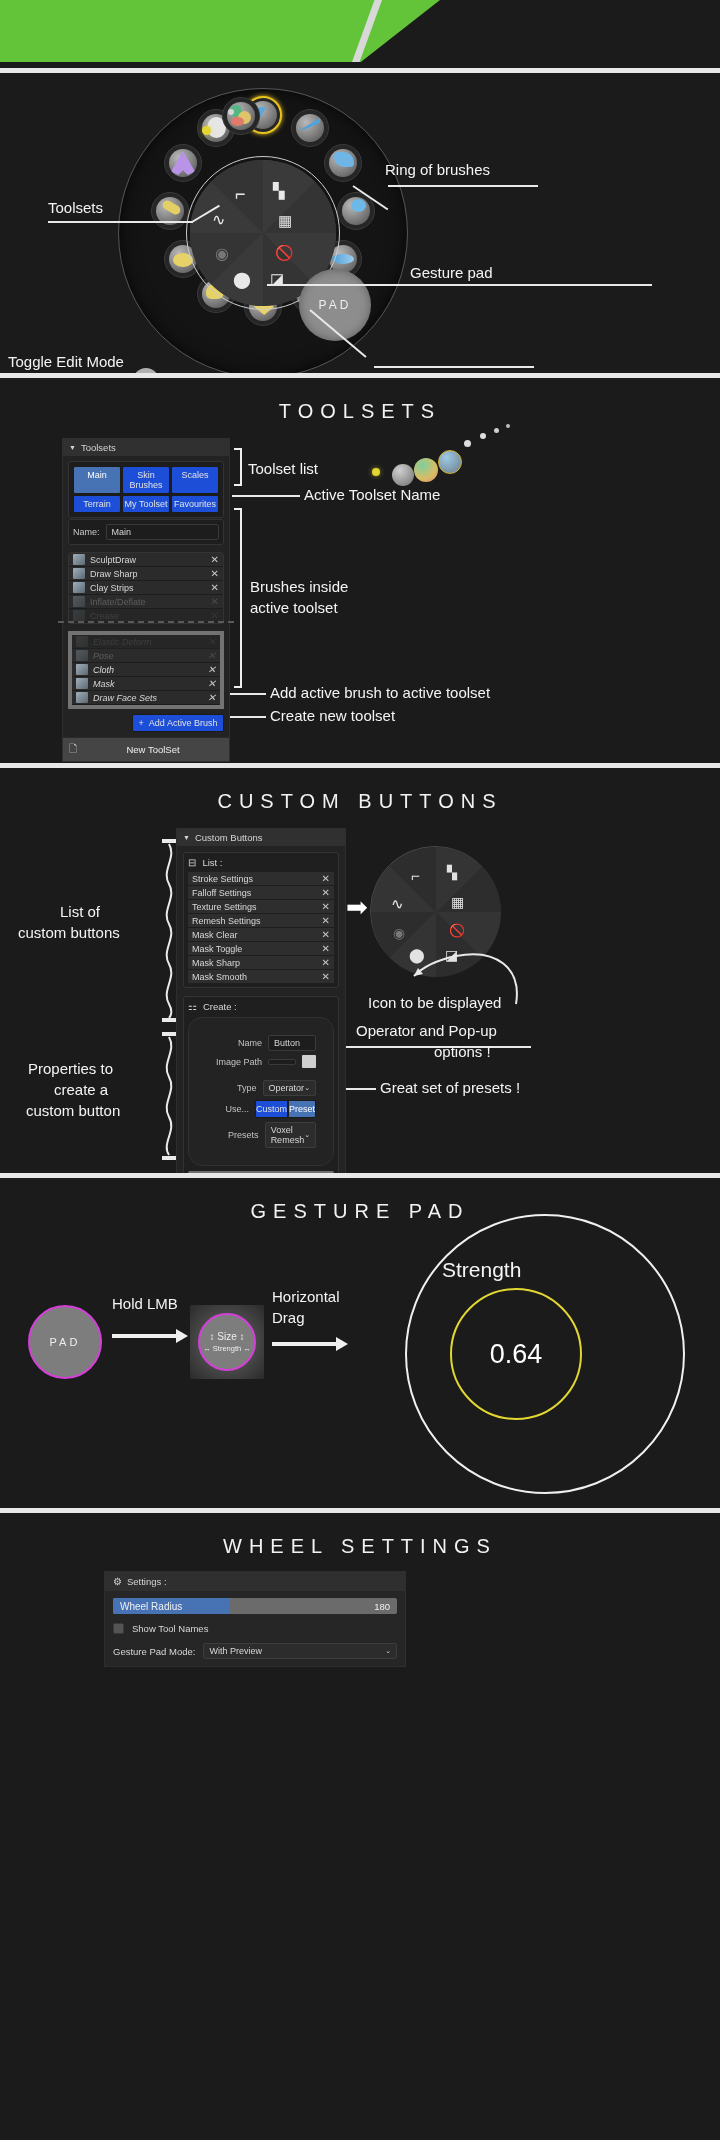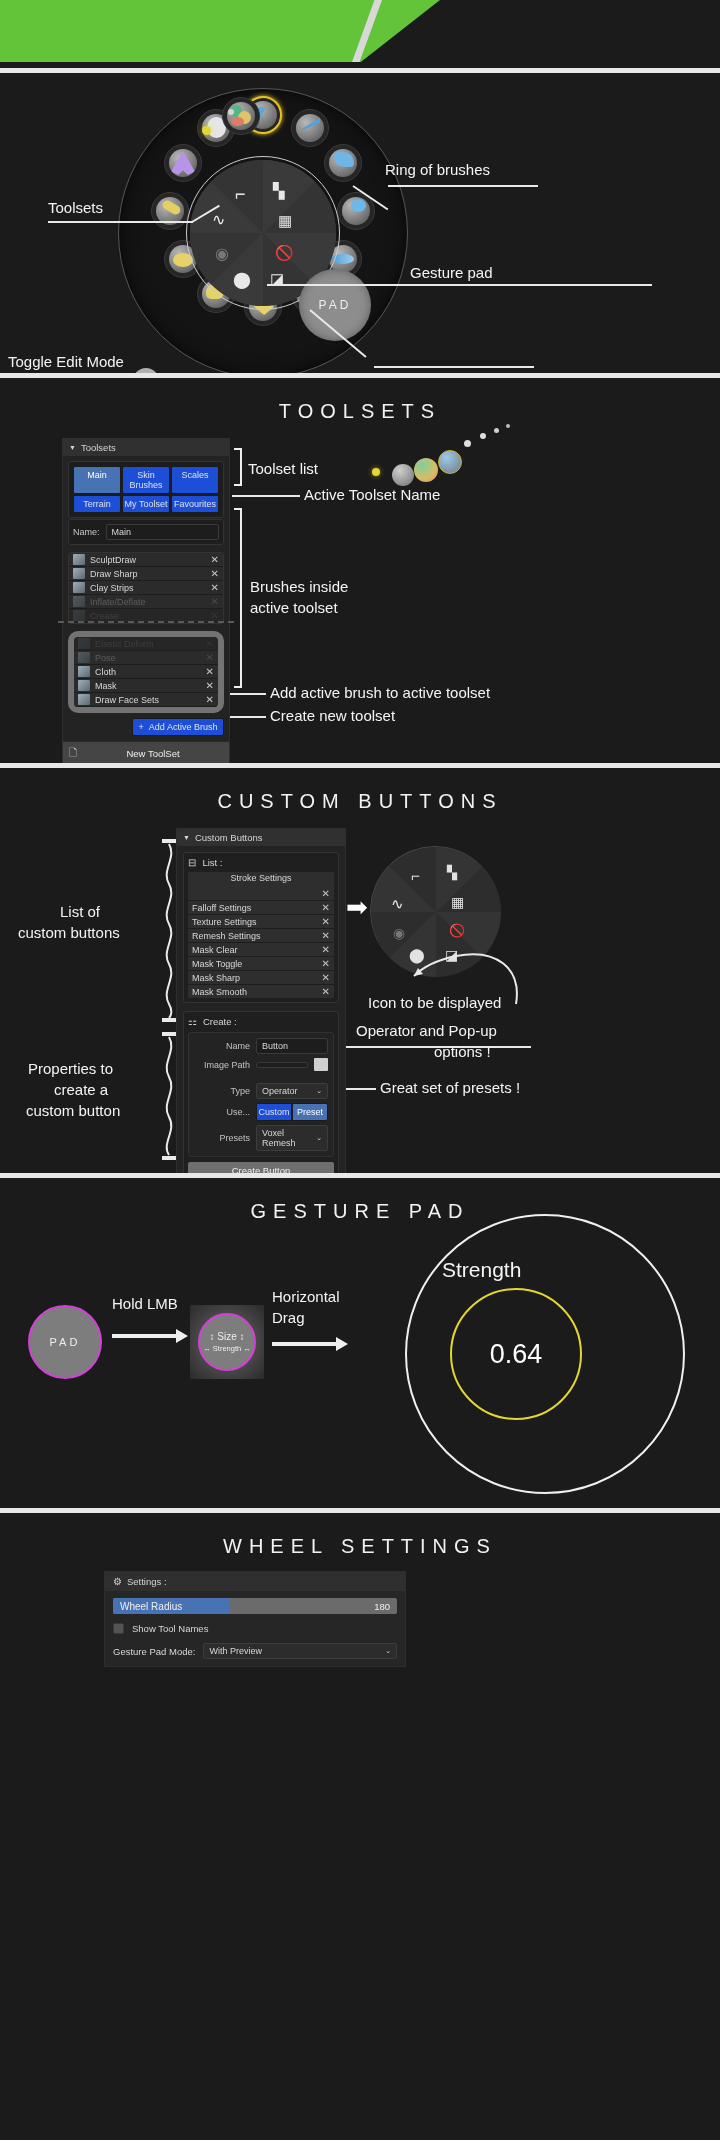--- a/index.html
+++ b/index.html
@@ -323,21 +323,21 @@
             <span class="x">✕</span>
           </div>
       </div>
     </div>
   </div>
 
   <div style="position:absolute;left:58px;top:243px;width:176px;border-top:2px dashed #5a5a5a;"></div>
 
   <div class="bpanel" style="position:absolute;left:62px;top:248px;width:168px;border-top:none;">
     <div class="bbody" style="padding:5px;">
-      <div style="border:6px solid #737373;border-radius:10px;overflow:hidden;">
+      <div style="border:4px solid #737373;border-radius:0;overflow:hidden;font-style:italic;">
         <div class="row-item dim" style="opacity:.45">
             <span class="thumb"></span>
             <span>Elastic Deform</span>
             <span class="x">✕</span>
           </div>
         <div class="row-item dim">
             <span class="thumb"></span>
             <span>Pose</span>
             <span class="x">✕</span>
           </div>
@@ -396,21 +396,21 @@
       <span style="font-size:7px;">▼</span>
       <span>Custom Buttons</span>
     </div>
     <div class="bbody" style="padding:6px;">
       <div style="border:1px solid #333;border-radius:3px;padding:4px;background:#1f1f1f;">
         <div style="display:flex;align-items:center;gap:6px;margin-bottom:4px;">
           <span style="font-size:10px;color:#d0d0d0;">⊟</span>
           <span style="color:#d8d8d8;font-size:9.5px;">List :</span>
         </div>
         <div>
-          <div class="row-item" style="background:#2e2e2e;flex-direction:column;">
+          <div class="row-item" style="background:#2e2e2e;">
               <span>Stroke Settings</span>
               <span class="x">✕</span>
             </div>
           <div class="row-item" style="background:#2e2e2e;">
               <span>Falloff Settings</span>
               <span class="x">✕</span>
             </div>
           <div class="row-item" style="background:#2e2e2e;">
               <span>Texture Settings</span>
               <span class="x">✕</span>
@@ -436,21 +436,21 @@
               <span class="x">✕</span>
             </div>
         </div>
       </div>
 
       <div style="border:1px solid #333;border-radius:3px;padding:4px;background:#1f1f1f;margin-top:8px;">
         <div style="display:flex;align-items:center;gap:6px;margin-bottom:5px;">
           <span style="font-size:10px;color:#d0d0d0;">⚏</span>
           <span style="color:#d8d8d8;font-size:9.5px;">Create :</span>
         </div>
-        <div style="background:#232323;border:1px solid #313131;border-radius:3px;padding:5px;">
+        <div style="background:#232323;border:1px solid #313131;border-radius:14px;padding:17px;">
           <div style="display:flex;align-items:center;gap:6px;margin-bottom:4px;">
             <span class="lbl-r" style="width:56px;">Name</span>
             <span class="field" style="flex:1;">Button</span>
           </div>
           <div style="display:flex;align-items:center;gap:6px;margin-bottom:12px;">
             <span class="lbl-r" style="width:56px;">Image Path</span>
             <span class="field" style="flex:1;"></span>
             <span style="width:14px;height:13px;background:#cfcfcf;border-radius:1px;"></span>
           </div>
           <div style="display:flex;align-items:center;gap:6px;margin-bottom:4px;">

